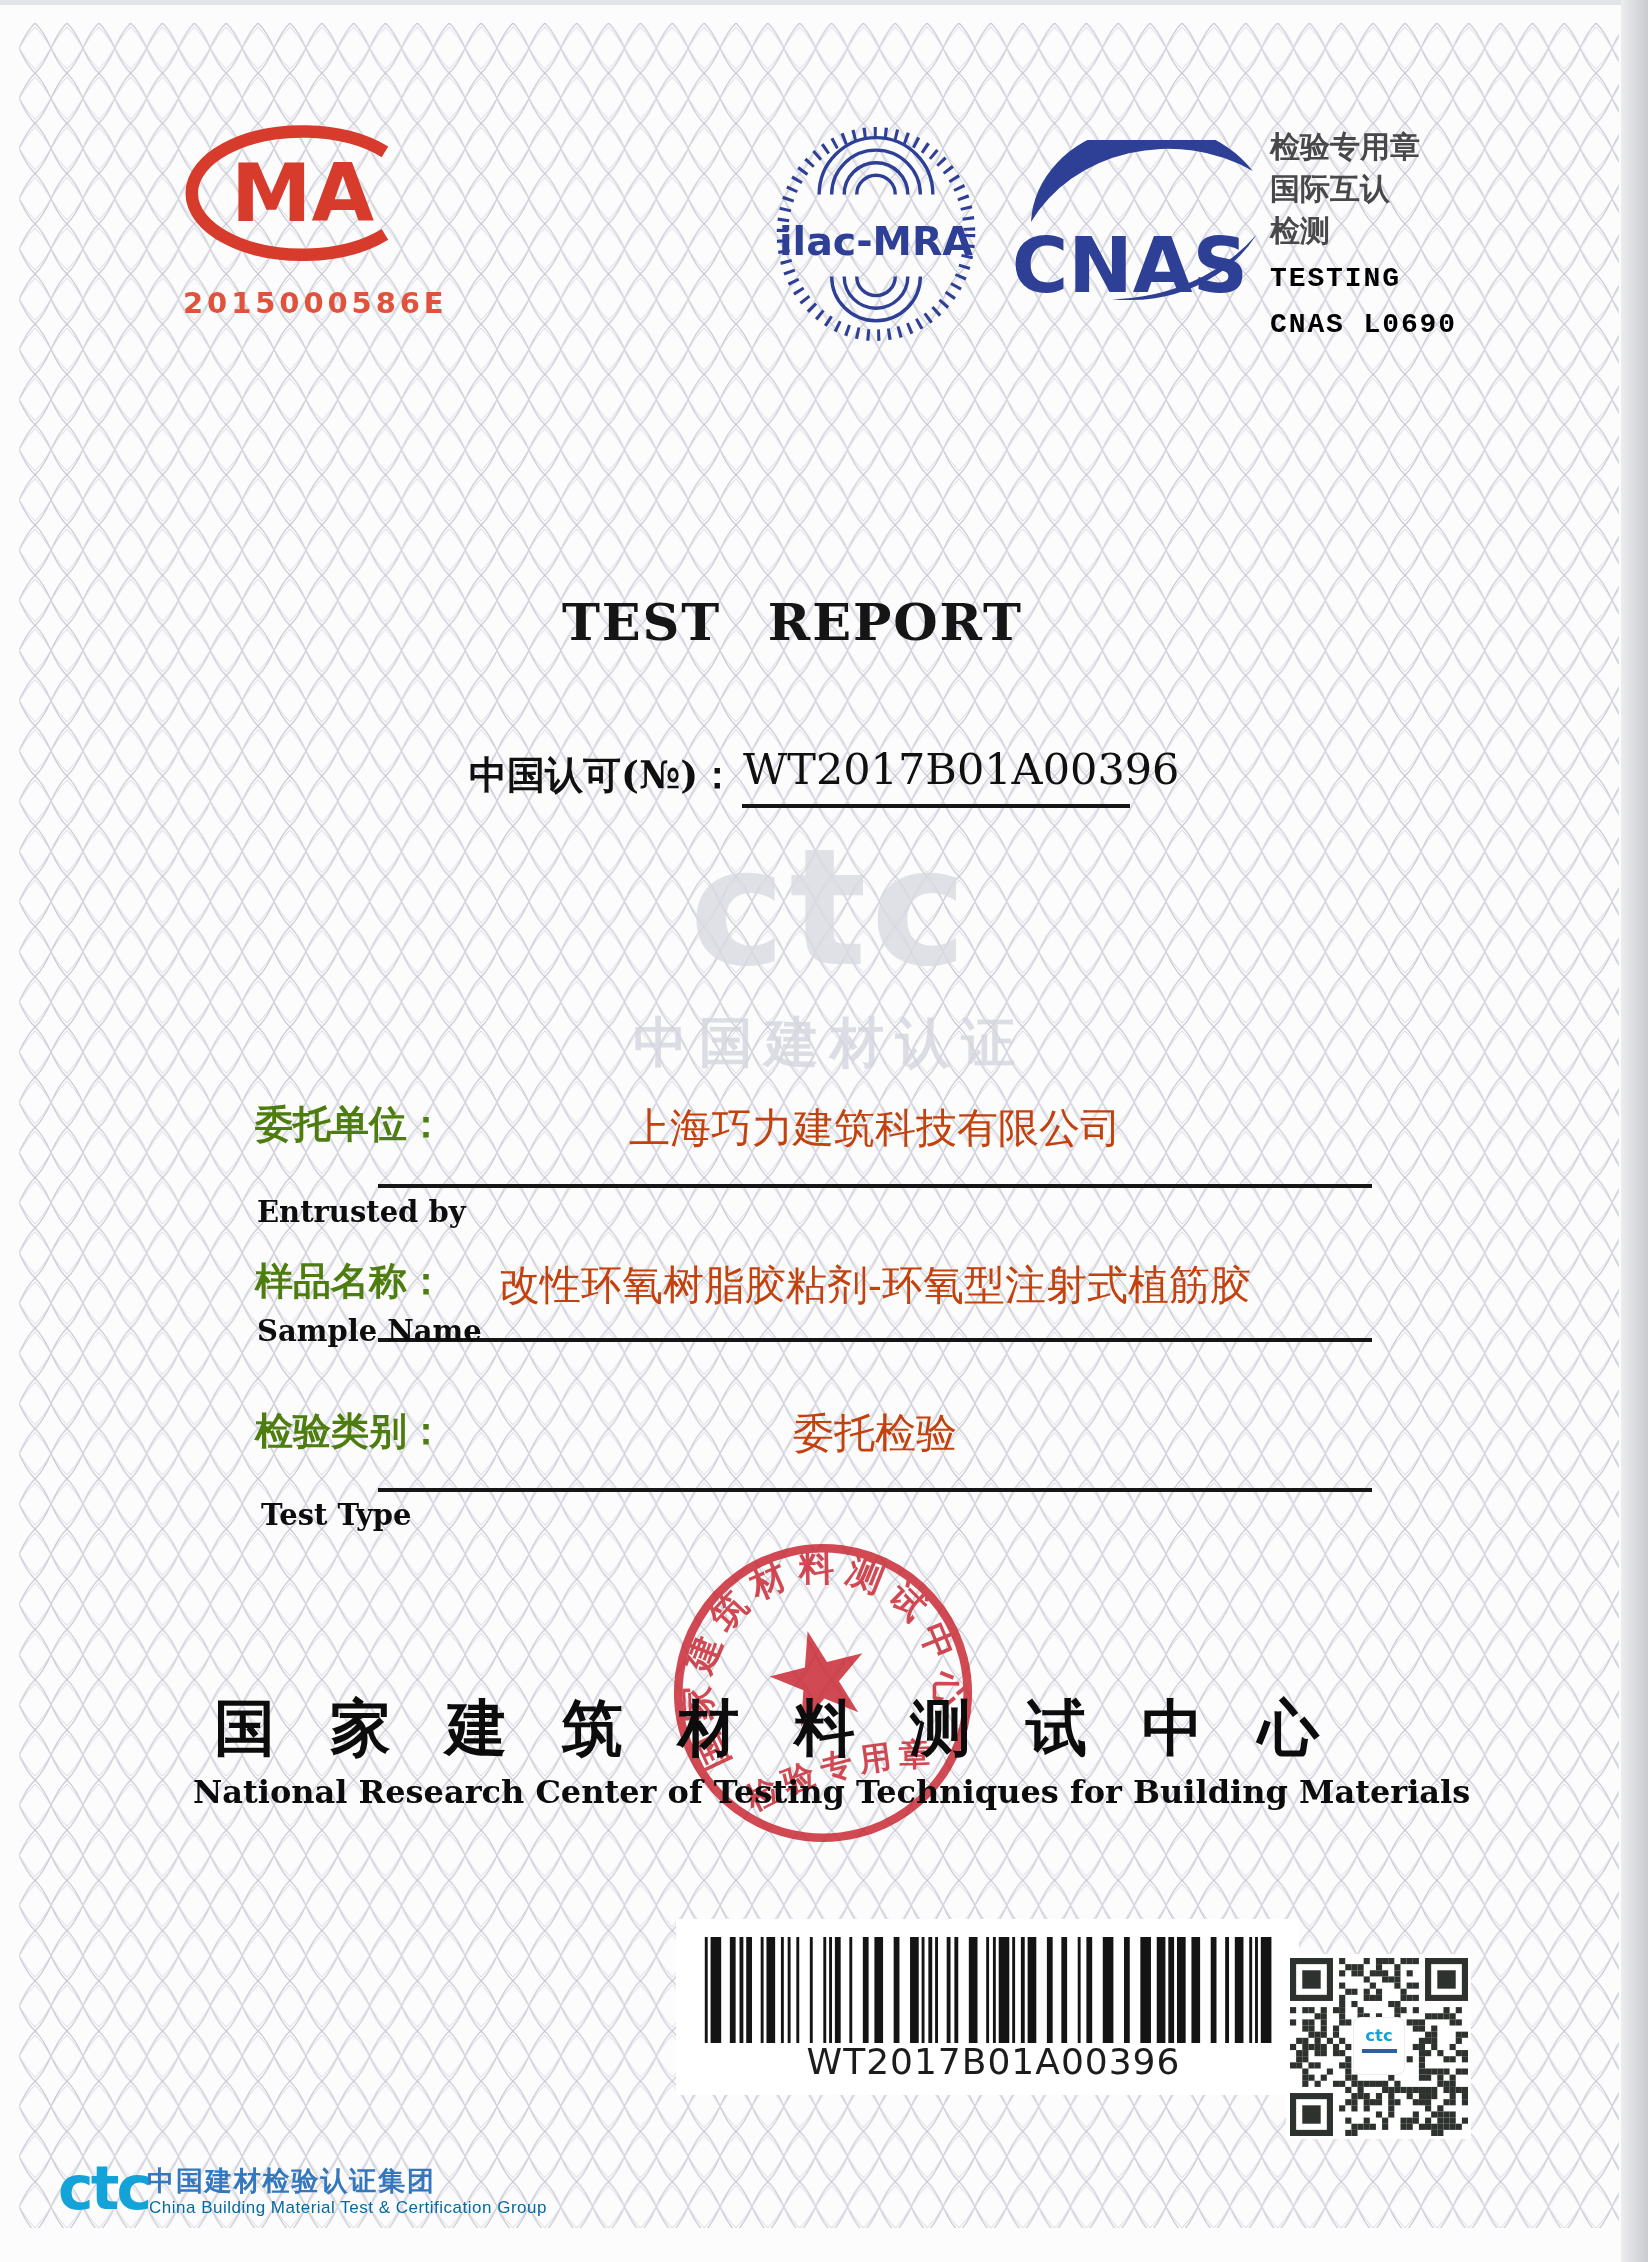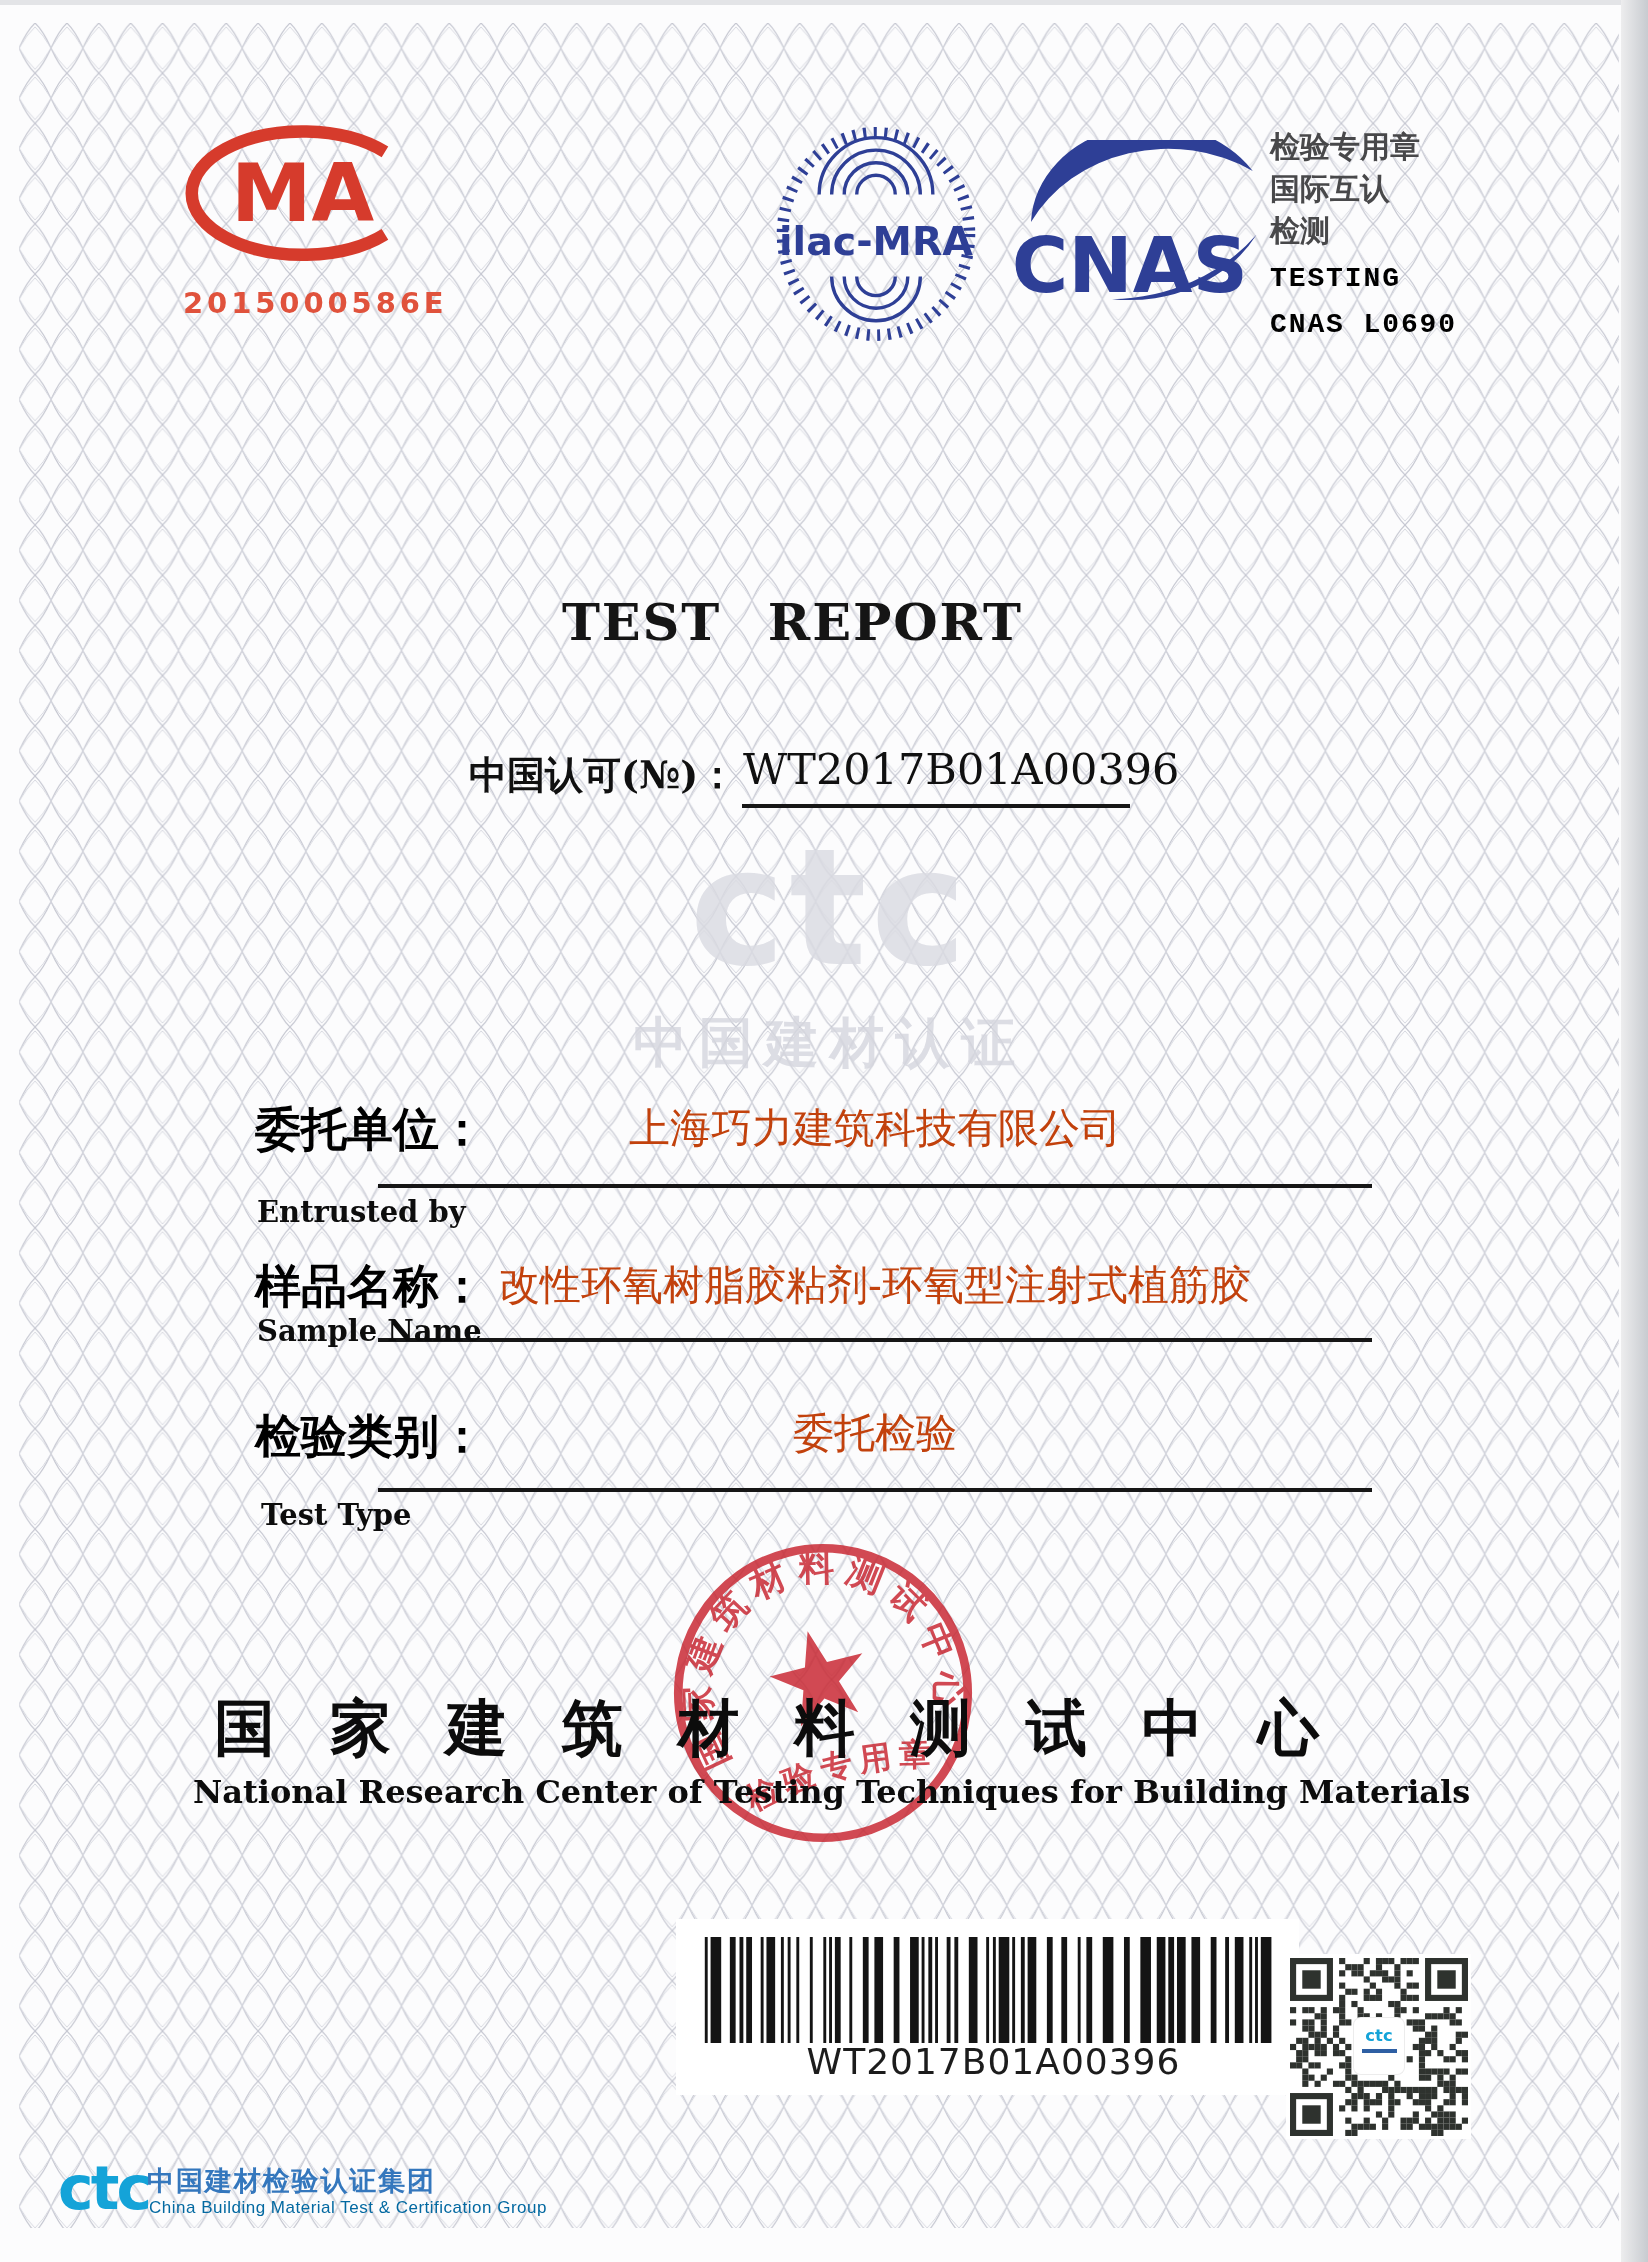--- a/index.html
+++ b/index.html
@@ -37,21 +37,21 @@
   .rule{background:#161616;height:3.9px;}
   .repno-rule{left:742px;top:804px;width:388px;}
 
   
   .wm{left:521px;top:826px;width:618px;text-align:center;opacity:.8;z-index:1;}
   .wm-logo{font-size:162px;font-weight:bold;color:#dadbe2;letter-spacing:3.9px;line-height:164px;
            font-family:"DejaVu Sans","Liberation Sans",sans-serif;}
   .wm-text{font-size:54px;letter-spacing:11.6px;color:#d5d6de;margin-top:17.4px;font-weight:bold;}
 
   
-  .flabel-zh{font-size:46px;font-weight:bold;color:#000000;white-space:nowrap;}
+  .flabel-zh{font-size:38px;font-weight:bold;color:#4d7c0f;white-space:nowrap;}
   .flabel-en{font-size:29px;font-weight:bold;color:#0d0d0d;white-space:nowrap;}
   .fvalue{left:378px;width:994px;text-align:center;font-size:41px;color:#c2410c;white-space:nowrap;}
   .frule{left:378px;width:994px;}
 
   
   .issuer-zh{left:214px;top:1688px;font-size:61px;font-weight:bold;color:#0c0c0c;
              letter-spacing:55px;white-space:nowrap;z-index:3;}
   .issuer-en{left:193px;top:1773px;width:1091px;text-align:center;font-size:32px;
              font-weight:bold;color:#0c0c0c;z-index:3;white-space:nowrap;}
   .stampsvg{left:659px;top:1529px;z-index:2;}

